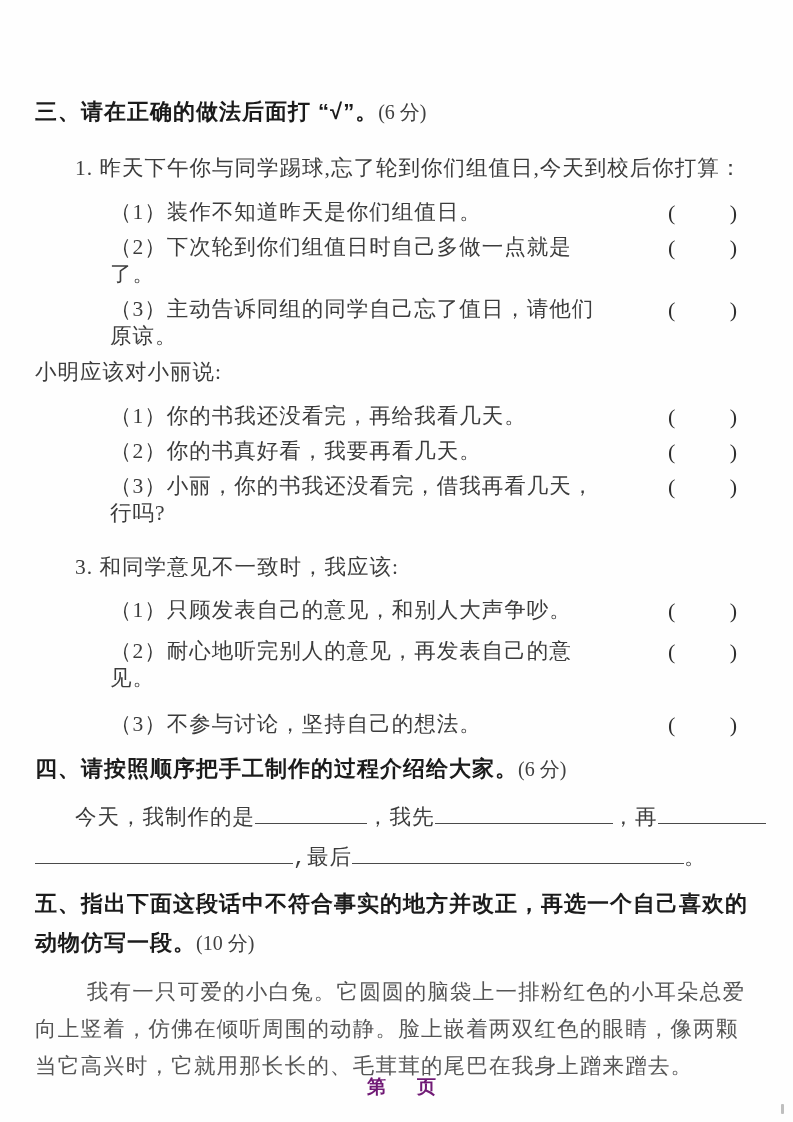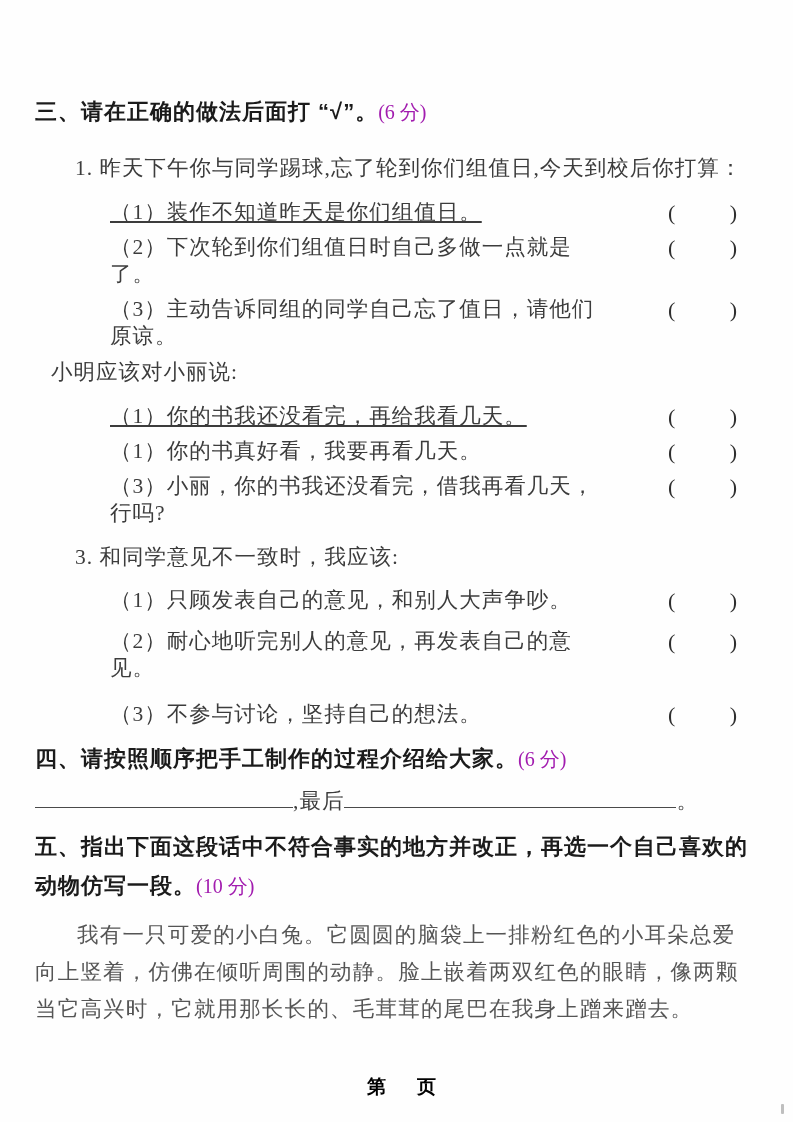--- a/index.html
+++ b/index.html
@@ -22,65 +22,65 @@
     font-weight: 700;
     font-size: 22px;
     line-height: 30px;
     color: #1b1b1b;
     letter-spacing: 1px;
   }
   .score {
     font-family: "Liberation Serif", serif;
     font-weight: 400;
     font-size: 20px;
-    color: #a21caf;
+    color: #404040;
     letter-spacing: 0;
   }
   
   .stem {
     font-size: 21.5px;
     line-height: 28px;
     letter-spacing: 1px;
     color: #3c3c3c;
     margin-left: 40px;
-    margin-top: 16px;
+    margin-top: 26px;
   }
   .stem.first { margin-top: 27px; }
-  .stem.cont { margin-left: 16px; margin-top: 8px; }
+  .stem.cont { margin-left: 0; margin-top: 8px; }
   
   .opt {
     position: relative;
     font-size: 21.5px;
     line-height: 27px;
     letter-spacing: 1px;
     color: #3c3c3c;
     margin-left: 75px;
     margin-top: 8px;
     padding-right: 140px;
   }
-  .opt.gap { margin-top: 17px; text-decoration: underline; }
+  .opt.gap { margin-top: 17px; }
   .answer {
     position: absolute;
     left: 558px; top: 0;
     width: 70px;
     display: flex;
     justify-content: space-between;
     color: #2f2f2f;
     font-size: 22px;
   }
   
   .fill-line {
     font-size: 21.5px;
     line-height: 28px;
     letter-spacing: 1px;
     color: #3c3c3c;
     white-space: nowrap;
   }
   .fill-line.l1 { margin-left: 40px; margin-top: 19px; }
-  .fill-line.l2 { margin-left: 0; margin-top: 13px; }
+  .fill-line.l2 { margin-left: 0; margin-top: 13px; font-family: Liberation Mono, monospace; }
   .blank {
     display: inline-block;
     height: 5px;
     border-bottom: 1.6px solid #4a4a4a;
   }
   .b1 { width: 112px; }
   .b2 { width: 178px; }
   .b3 { width: 108px; }
   .b4 { width: 258px; }
   .b5 { width: 332px; }
@@ -91,32 +91,32 @@
   .para {
     margin-top: 16px;
   }
   .para-line {
     font-size: 21.5px;
     line-height: 37px;
     letter-spacing: 1.2px;
     color: #555555;
     white-space: nowrap;
   }
-  .para-line.indent { padding-left: 42px; }
+  .para-line.indent { padding-left: 42px; text-align: center; }
   
   .footer {
     position: absolute;
     left: 16px; right: 0;
     top: 1074px;
     text-align: center;
     font-family: "Liberation Sans", sans-serif;
     font-weight: 700;
     font-size: 19px;
     letter-spacing: 6px;
-    color: #000000;
+    color: #701a75;
   }
   .scan-artifact {
     position: absolute;
     left: 781px; top: 1104px;
     width: 3px; height: 10px;
     background: #8a8a8a;
     opacity: 0.55;
     border-radius: 1px;
   }
   .mt-s4 { margin-top: 16px; }
@@ -157,21 +157,21 @@
 
   <div class="stem cont">小明应该对小丽说:</div>
   <div class="opt gap">
     <span>（1）你的书我还没看完，再给我看几天。</span>
     <span class="answer">
         <span>(</span>
         <span>)</span>
       </span>
   </div>
   <div class="opt">
-    <span>（1）你的书真好看，我要再看几天。</span>
+    <span>（2）你的书真好看，我要再看几天。</span>
     <span class="answer">
         <span>(</span>
         <span>)</span>
       </span>
   </div>
   <div class="opt">
     <span>（3）小丽，你的书我还没看完，借我再看几天，行吗?</span>
     <span class="answer">
         <span>(</span>
         <span>)</span>
@@ -196,20 +196,21 @@
   <div class="opt q3o3">
     <span>（3）不参与讨论，坚持自己的想法。</span>
     <span class="answer">
         <span>(</span>
         <span>)</span>
       </span>
   </div>
 
   <div class="sec-title mt-s4"><span>四、请按照顺序把手工制作的过程介绍给大家。</span><span class="score">(6 分)</span></div>
 
+  <div class="fill-line l1"><span>今天，我制作的是</span><span class="blank b1"></span><span>，我先</span><span class="blank b2"></span><span>，再</span><span class="blank b3"></span></div>
 
   <div class="fill-line l2"><span class="blank b4"></span><span>,最后</span><span class="blank b5"></span><span>。</span></div>
 
   <div class="sec-title tight mt-s5">五、指出下面这段话中不符合事实的地方并改正，再选一个自己喜欢的</div>
   <div class="sec-title tight s5l2"><span>动物仿写一段。</span><span class="score">(10 分)</span></div>
 
   <div class="para">
     <div class="para-line indent">我有一只可爱的小白兔。它圆圆的脑袋上一排粉红色的小耳朵总爱</div>
     <div class="para-line">向上竖着，仿佛在倾听周围的动静。脸上嵌着两双红色的眼睛，像两颗</div>
     <div class="para-line">当它高兴时，它就用那长长的、毛茸茸的尾巴在我身上蹭来蹭去。</div>

